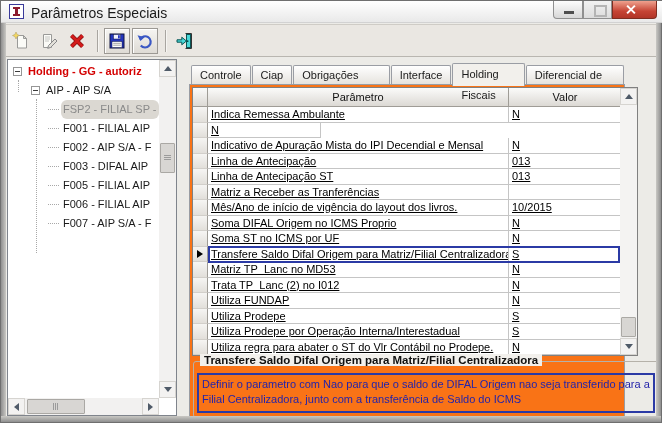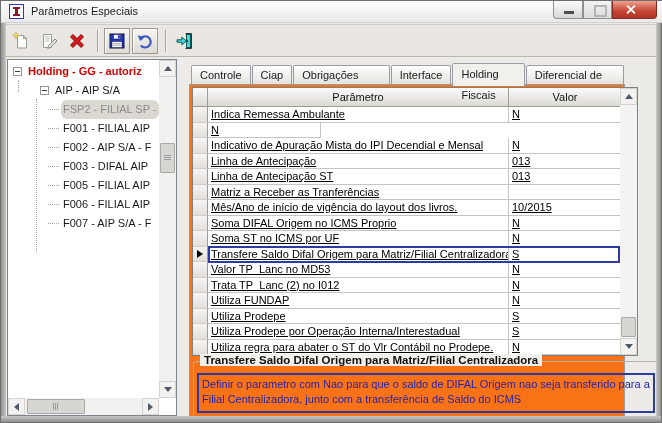--- a/index.html
+++ b/index.html
@@ -10,21 +10,21 @@
   .frame-left,.frame-right{position:absolute;top:22px;bottom:0;width:5px;background:linear-gradient(90deg,#8f8f8f,#c9c8c4);}
   .frame-left{left:0;}
   .frame-right{right:0;background:linear-gradient(270deg,#8f8f8f,#c9c8c4);}
   .frame-bottom{position:absolute;left:0;right:0;bottom:0;height:6px;background:linear-gradient(#c9c8c4,#8f8f8f);}
 
   
   .titlebar{position:absolute;left:0;top:0;width:662px;height:22px;background:linear-gradient(#ffffff,#e9e9e9);border-bottom:1px solid #d2d2d2;}
   .app-icon{position:absolute;left:8px;top:3px;width:15px;height:15px;background:#fff;border:1px solid #3a3a9a;}
   .app-icon::after{content:"";position:absolute;left:5px;top:2px;width:3px;height:9px;background:#8c1a2e;}
   .app-icon::before{content:"";position:absolute;left:3px;top:2px;width:7px;height:2px;background:#8c1a2e;box-shadow:0 7px 0 #8c1a2e;}
-  .title-text{position:absolute;left:30px;top:4px;font-size:11px;color:#1b1b1b;}
+  .title-text{position:absolute;left:30px;top:4px;font-size:14px;color:#1b1b1b;}
   .win-btns{position:absolute;top:0;right:6px;display:flex;}
   .win-btn{height:18px;border:1px solid #8f8f8f;border-top:none;background:linear-gradient(#fdfdfd,#d7d7d7);position:relative;}
   .btn-min{width:30px;border-radius:0 0 0 4px;}
   .btn-max{width:29px;background:linear-gradient(#f2f2f2,#dcdcdc);}
   .btn-close{width:45px;background:linear-gradient(#efa18e,#c64434 60%,#b13527);border-color:#7e2d20;border-radius:0 0 4px 0;}
   .btn-min::after{content:"";position:absolute;left:10px;top:10px;width:10px;height:3px;background:#4e4e4e;}
   .btn-max::after{content:"";position:absolute;left:10px;top:4px;width:9px;height:8px;border:2px solid #b4b4b4;}
   .btn-close::before,.btn-close::after{content:"";position:absolute;left:17px;top:3px;width:2px;height:11px;background:#fff;}
   .btn-close::before{transform:rotate(45deg);}
   .btn-close::after{transform:rotate(-45deg);}
@@ -33,21 +33,21 @@
   .toolbar{position:absolute;left:2px;top:23px;width:657px;height:33px;background:#eae7e2;border:1px solid #b9b6b0;border-top-color:#cfccc6;display:flex;align-items:center;padding-left:4px;}
   .tb-btn{width:26px;height:26px;display:flex;align-items:center;justify-content:center;margin-right:2px;}
   .tb-raised{border:1px solid #9c9994;background:linear-gradient(#f6f5f2,#dedbd5);box-shadow:inset 1px 1px 0 #fff;}
   .tb-sep{width:2px;height:22px;margin:0 5px;border-left:1px solid #a8a5a0;border-right:1px solid #f6f5f2;}
 
   
   .tree-panel{position:absolute;left:6px;top:58px;width:170px;height:357px;background:#fff;border:1px solid #7f848c;}
   .tree-content{position:absolute;left:0;top:0;right:17px;bottom:17px;overflow:hidden;padding-top:2px;}
   .tnode{height:19px;line-height:19px;font-size:11px;white-space:nowrap;overflow:hidden;display:flex;align-items:center;color:#1a1a1a;}
   .lvl0{padding-left:5px;}
-  .lvl1{margin-left:32px;}
+  .lvl1{padding-left:23px;}
   .lvl2{padding-left:40px;}
   .exp{flex:none;width:9px;height:9px;border:1px solid #969696;background:#fff;position:relative;margin-right:4px;}
   .exp::after{content:"";position:absolute;left:1px;right:1px;top:3px;height:1px;background:#3c3c3c;}
   .stub{flex:none;width:11px;height:1px;border-top:1px dotted #a8a8a8;margin-right:2px;}
   .tlabel{padding:0 2px;}
   .root-label{color:#d40202;font-weight:bold;}
   .leaf.selected .tlabel{background:#dbd8d2;color:#8a8a8a;border-radius:6px;}
   .vline{position:absolute;border-left:1px dotted #a8a8a8;width:0;}
   .vline1{left:10px;top:20px;height:12px;}
   .vline2{left:28px;top:39px;height:154px;}
@@ -322,21 +322,21 @@
             <div class="grid-row selected">
               <div class="cell c-ind">
                 <span class="marker"></span>
               </div>
               <div class="cell c-param">Transfere Saldo Difal Origem para Matriz/Filial Centralizadora</div>
               <div class="cell c-val">S</div>
             </div>
 
             <div class="grid-row">
               <div class="cell c-ind"></div>
-              <div class="cell c-param">Valor TP_Lanc no MD53</div>
+              <div class="cell c-param">Matriz TP_Lanc no MD53</div>
               <div class="cell c-val">N</div>
             </div>
 
             <div class="grid-row">
               <div class="cell c-ind"></div>
               <div class="cell c-param">Trata TP_Lanc (2) no I012</div>
               <div class="cell c-val">N</div>
             </div>
 
             <div class="grid-row">

